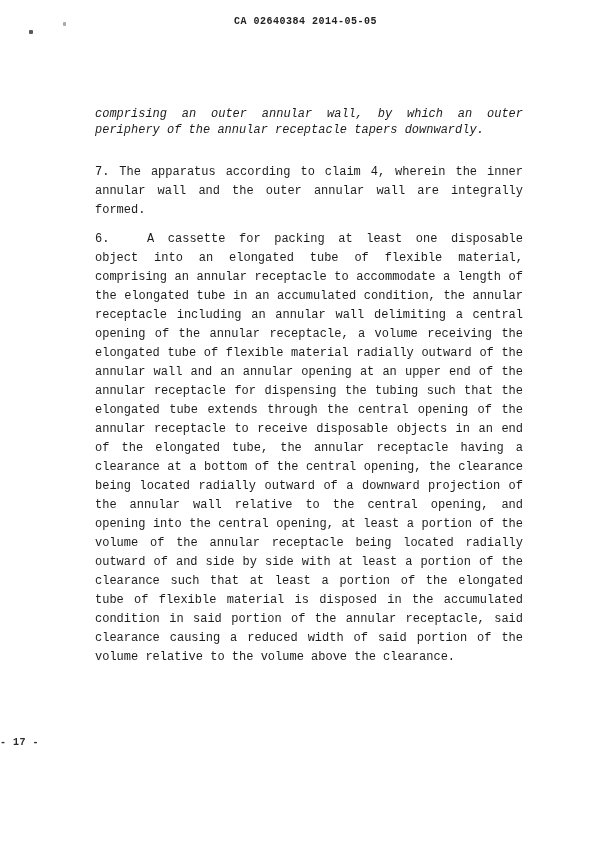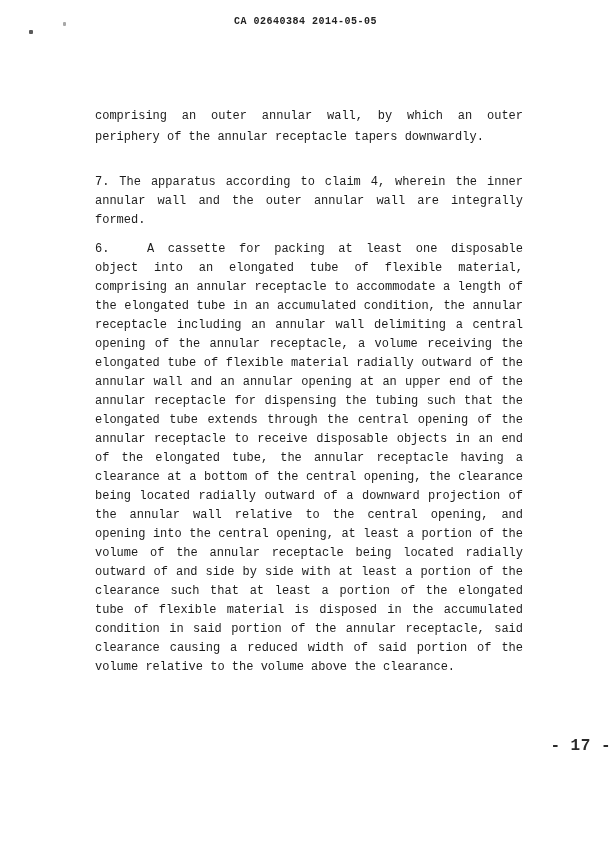--- a/index.html
+++ b/index.html
@@ -52,22 +52,23 @@
     width: 428px;
     font-size: 12px;
     text-align: justify;
     color: #1c1c1c;
   }
   .content p {
     margin: 0;
     padding: 0;
   }
   .para-cont {
-    line-height: 21px;
+    line-height: 16px;
     margin-bottom: 25px !important;
+    font-style: italic;
   }
   .claim-5 {
     line-height: 19px;
     margin-bottom: 10px !important;
   }
   .claim-6 {
     line-height: 19px;
     margin-bottom: 9px !important;
   }
   .claim-7 {
@@ -75,22 +76,22 @@
   }
   .claim-num {
     display: inline-block;
     width: 52px;
   }
   .doc-footer {
     position: absolute;
     top: 737px;
     left: 0;
     width: 100%;
-    text-align: right;
-    font-size: 16px;
+    text-align: left;
+    font-size: 10px;
     font-weight: bold;
     letter-spacing: 0.5px;
     color: #2a2a2a;
     font-family: Liberation Mono, monospace;
   }
 </style>
 </head>
 <body>
 
 <div class="page">

